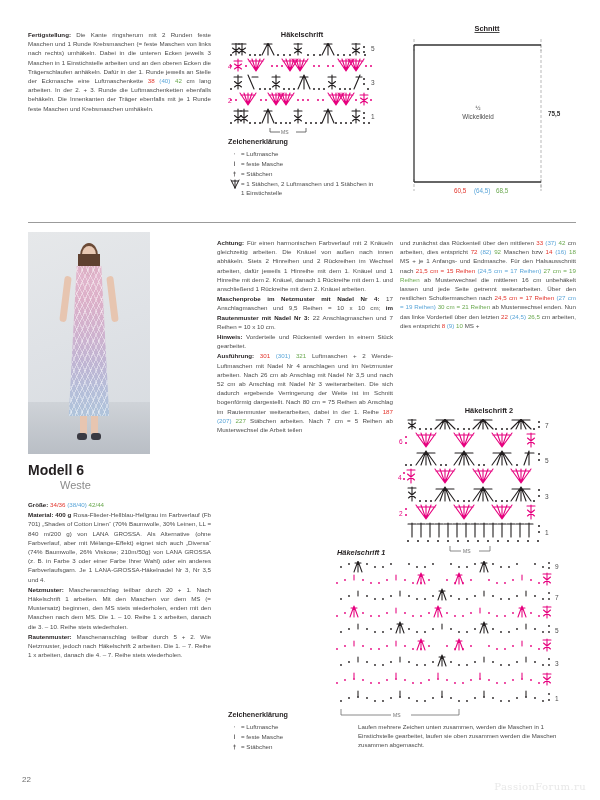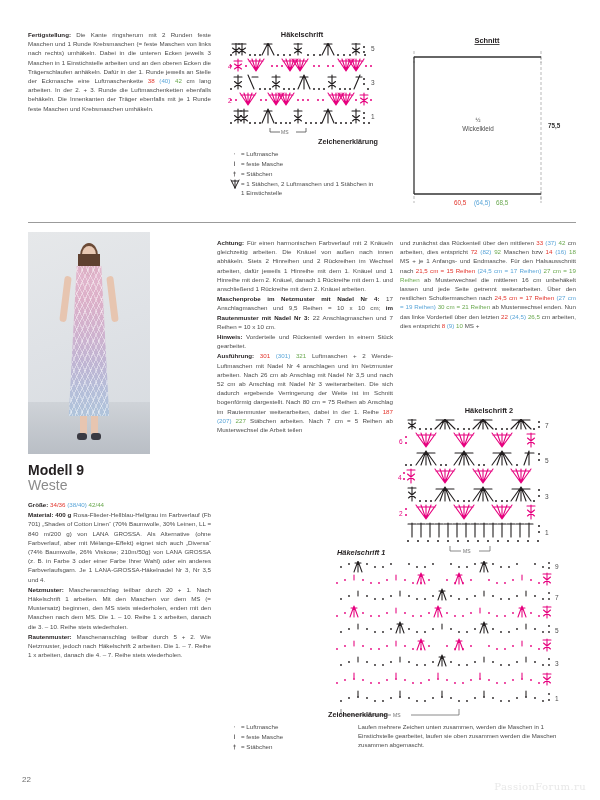--- a/index.html
+++ b/index.html
@@ -60,21 +60,20 @@
   }
   .chart-box { position: relative; }
   .chart-svg { display: block; }
 
   
   .legend-title {
     font-size: 7.2px;
     font-weight: bold;
     color: #231f20;
     margin-bottom: 3px;
-    text-align: right;
   }
   .legend-row {
     display: flex;
     align-items: flex-start;
     font-size: 6.2px;
     line-height: 9px;
     color: #4c4c4c;
     margin-bottom: 1px;
   }
   .legend-sym {
@@ -97,21 +96,21 @@
     position: absolute;
     left: 228px;
     top: 710px;
     width: 160px;
   }
 
   
   #schnitt {
     position: absolute;
     left: 396px;
-    top: 36px;
+    top: 24px;
     width: 182px;
     text-decoration: underline;
   }
   .schnitt-wrap { position: relative; height: 160px; }
 
   
   .rule {
     position: absolute;
     background: #9b9b9b;
     height: 1px;
@@ -202,24 +201,25 @@
     top: 462px;
     width: 185px;
   }
   #model-head .model-title {
     font-size: 14px;
     font-weight: bold;
     color: #231f20;
     line-height: 16px;
   }
   #model-head .model-sub {
-    font-size: 14px;
+    font-size: 11px;
     color: #8b8b8b;
     line-height: 13px;
     margin-top: 1px;
+    margin-left: 32px;
   }
 
   #left-specs {
     position: absolute;
     left: 28px;
     top: 500px;
     width: 183px;
   }
 
   
@@ -522,21 +522,21 @@
       <div class="leg-l"></div>
       <div class="leg-r"></div>
       <div class="dress"></div>
       <div class="dress-tex"></div>
       <div class="shoe-l"></div>
       <div class="shoe-r"></div>
     </div>
   </div>
 
   <div id="model-head">
-    <div class="model-title">Modell 9</div>
+    <div class="model-title">Modell 6</div>
     <div class="model-sub">Weste</div>
   </div>
 
   <div id="left-specs" class="col-text">
     <p style="margin:0 0 1px 0;">
       <span class="lbl">Größe:</span><span class="c-red"> 34/36</span><span class="c-blue"> (38/40)</span><span class="c-green"> 42/44</span>
     </p>
     <p style="margin:0 0 1px 0;">
       <span class="lbl">Material:</span><span class="lbl"> 400 g </span><span>Rosa-Flieder-Hellblau-Hellgrau im Farbverlauf (Fb 701) „Shades of Cotton Linen“ (70% Baumwolle, 30% Leinen, LL = 840 m/200 g) von LANA GROSSA. Als Alternative (ohne Farbverlauf, aber mit Mélange-Effekt) eignet sich auch „Diversa“ (74% Baumwolle, 26% Viskose; 210m/50g) von LANA GROSSA (z. B. in Farbe 3 oder einer Farbe Ihrer Wahl) oder ein anderes Farbverlaufsgarn. Je 1 LANA-GROSSA-Häkelnadel Nr 3, Nr 3,5 und 4.</span>
     </p>

